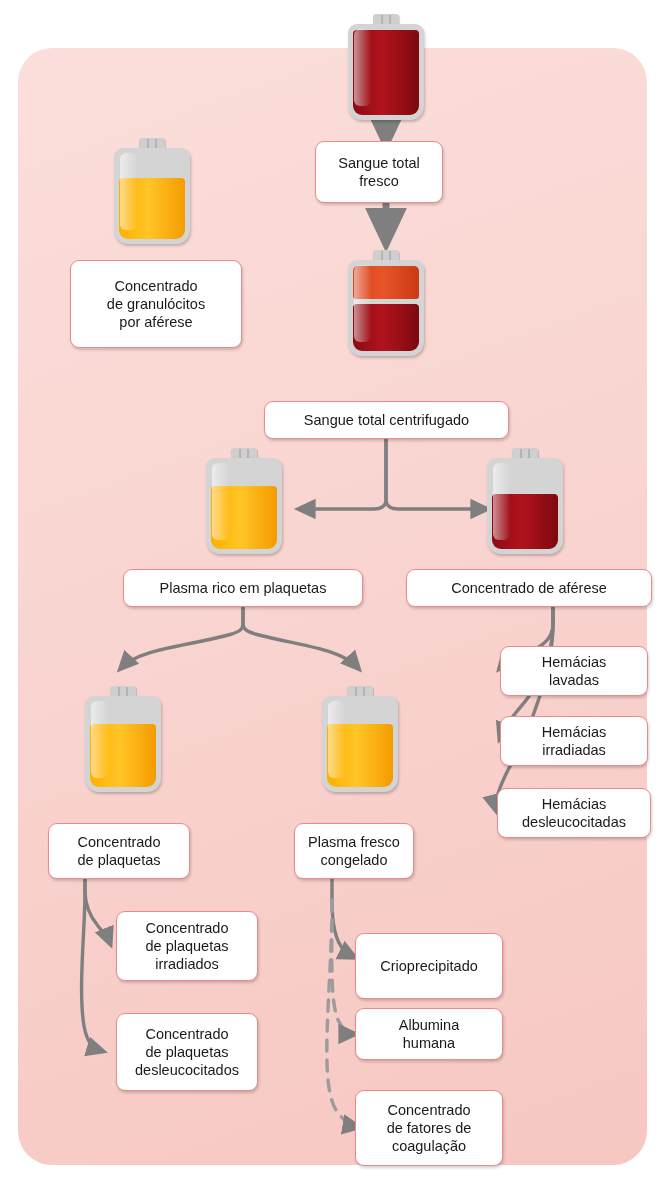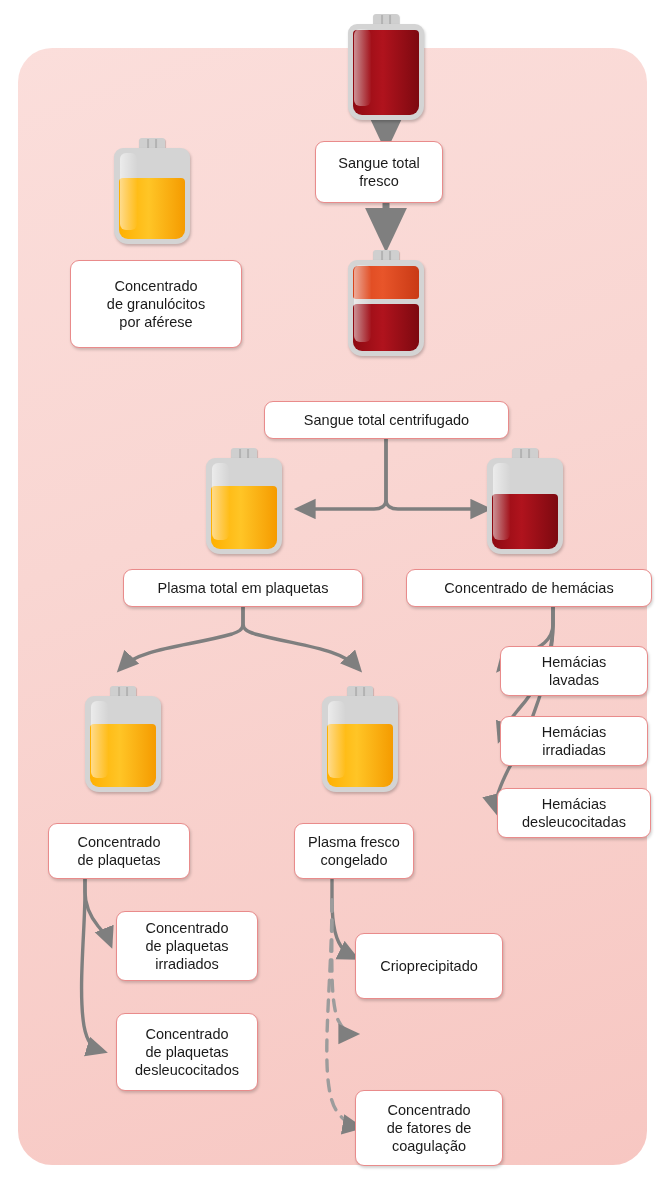--- a/index.html
+++ b/index.html
@@ -221,36 +221,37 @@
       <div class="gloss"></div>
     </div>
   </div>
 
   <div class="label" style="left:315px; top:141px; width:128px; height:62px;">Sangue total<br>fresco</div>
 
   <div class="label" style="left:70px; top:260px; width:172px; height:88px;">Concentrado<br>de granulócitos<br>por aférese</div>
 
   <div class="label" style="left:264px; top:377px; width:245px; height:38px;margin-top:24px;">Sangue total centrifugado</div>
 
-  <div class="label" style="left:123px; top:569px; width:240px; height:38px;">Plasma total em plaquetas</div>
-
-  <div class="label" style="left:406px; top:569px; width:246px; height:38px;">Concentrado de hemácias</div>
+  <div class="label" style="left:123px; top:569px; width:240px; height:38px;">Plasma rico em plaquetas</div>
+
+  <div class="label" style="left:406px; top:569px; width:246px; height:38px;">Concentrado de aférese</div>
 
   <div class="label" style="left:500px; top:646px; width:148px; height:50px;">Hemácias<br>lavadas</div>
 
   <div class="label" style="left:500px; top:716px; width:148px; height:50px;">Hemácias<br>irradiadas</div>
 
   <div class="label" style="left:497px; top:788px; width:154px; height:50px;">Hemácias<br>desleucocitadas</div>
 
   <div class="label" style="left:48px; top:823px; width:142px; height:56px;">Concentrado<br>de plaquetas</div>
 
   <div class="label" style="left:116px; top:911px; width:142px; height:70px;">Concentrado<br>de plaquetas<br>irradiados</div>
 
   <div class="label" style="left:116px; top:1013px; width:142px; height:78px;">Concentrado<br>de plaquetas<br>desleucocitados</div>
 
   <div class="label" style="left:294px; top:823px; width:120px; height:56px;">Plasma fresco<br>congelado</div>
 
   <div class="label" style="left:355px; top:933px; width:148px; height:66px;">Crioprecipitado</div>
 
+  <div class="label" style="left:355px; top:1008px; width:148px; height:52px;">Albumina<br>humana</div>
 
   <div class="label" style="left:355px; top:1090px; width:148px; height:76px;">Concentrado<br>de fatores de<br>coagulação</div>
 
 </div>
 
 </body></html>

